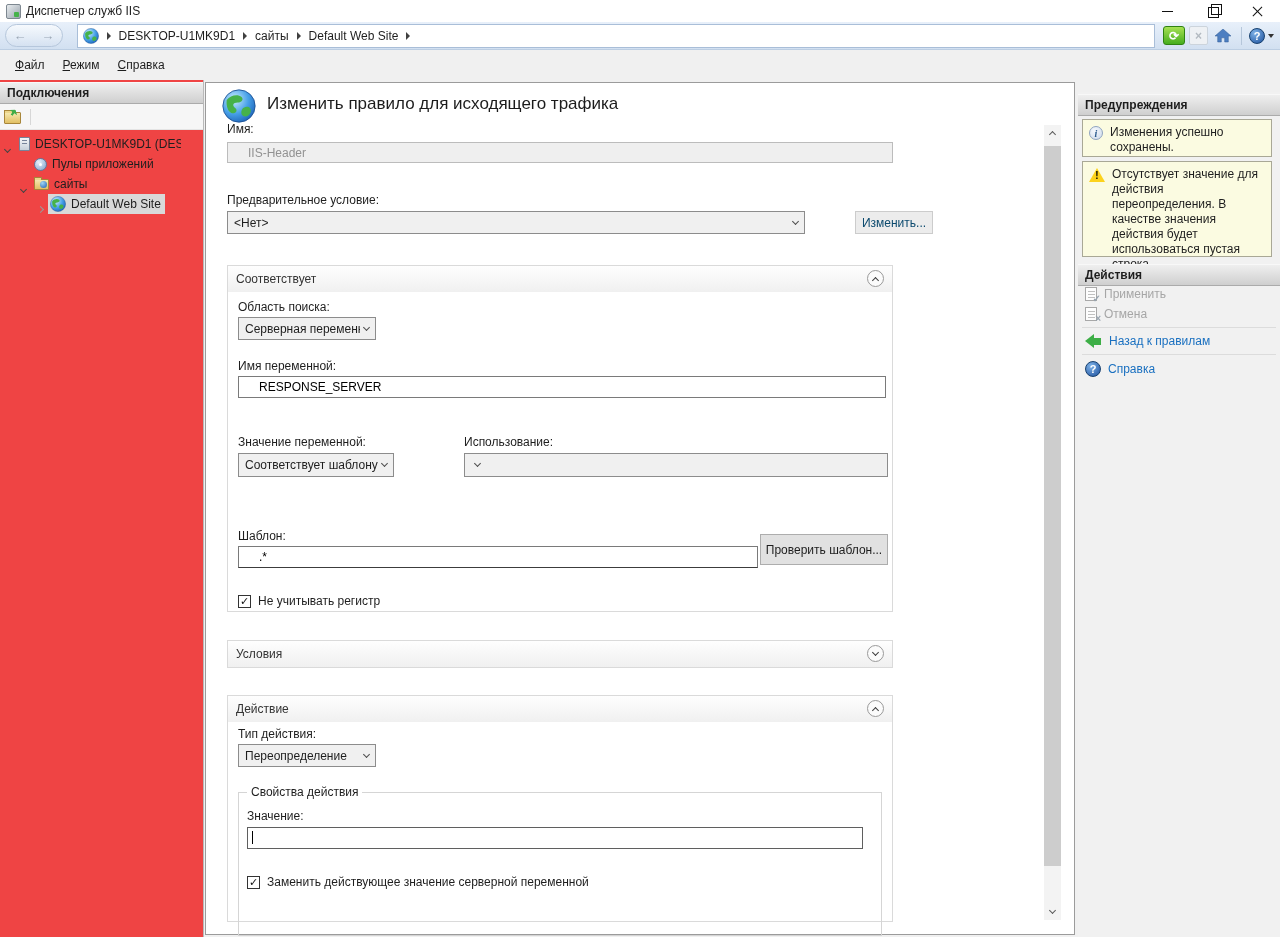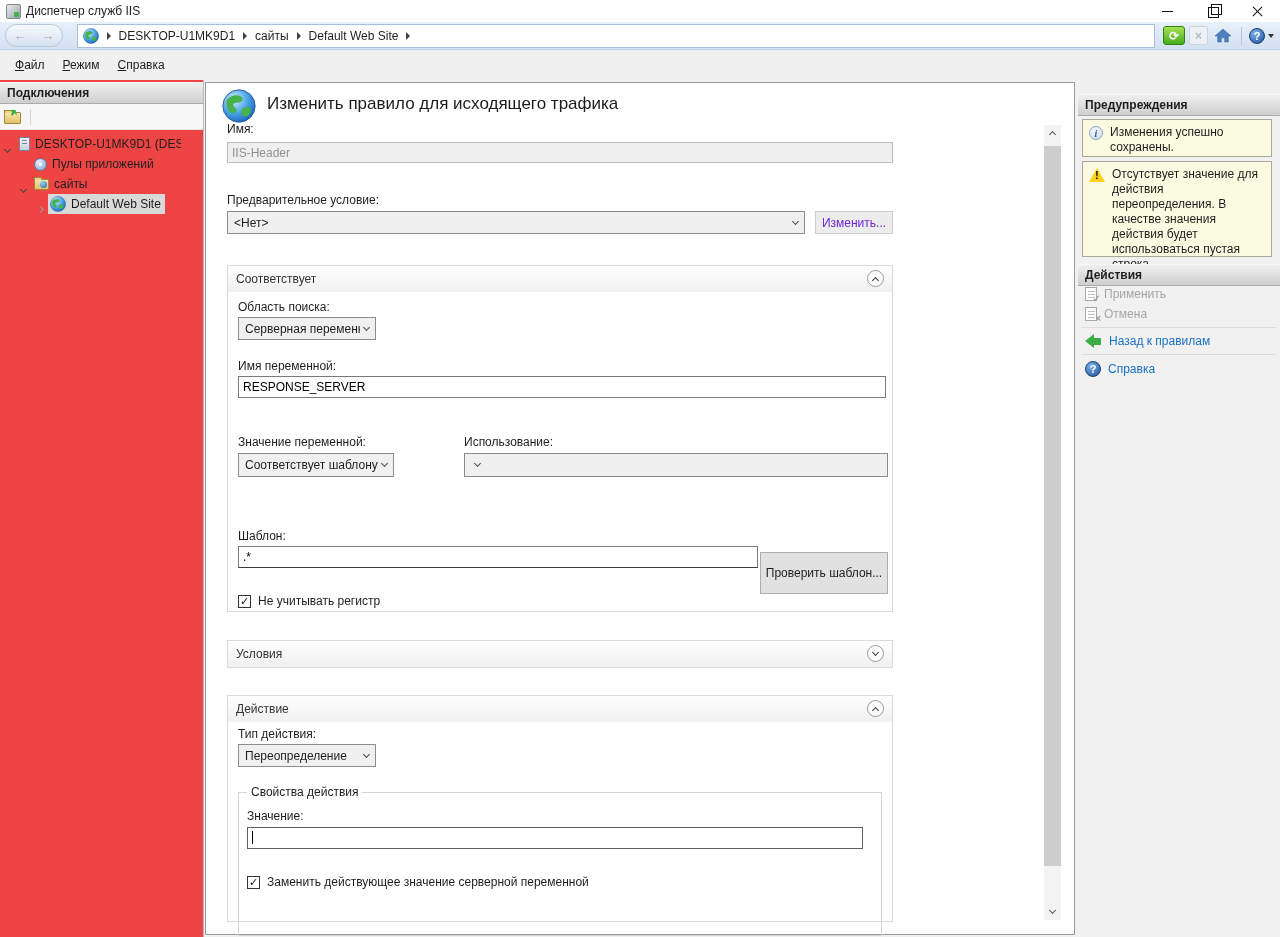--- a/index.html
+++ b/index.html
@@ -70,28 +70,28 @@
   .folder-icon.globe-dot::after { content:""; position:absolute; right:1px; top:1px; width:7px; height:7px; border-radius:50%; background:radial-gradient(circle at 35% 30%, #9fd4f2, #1a5fb4); }
   .tree-label { margin-left:5px; white-space:nowrap; overflow:hidden; }
   .sel-wrap { display:flex; align-items:center; background:#d9d9d9; padding:2px 4px 2px 2px; }
 
   
   .main-panel { position:absolute; left:205px; top:2px; width:870px; height:853px; background:#fff; border:1px solid #9b9b9b; }
   .main-panel > * { position:absolute; }
   .page-globe { left:16px; top:6px; width:34px; height:34px; }
   .page-title { left:61px; top:11px; font-size:17px; color:#1c1c1c; }
   .lbl { white-space:nowrap; }
-  .tb { background:#fff; border:1px solid #7a7a7a; font-family:"Liberation Sans",sans-serif; font-size:12px; padding:0 4px; color:#000; }
+  .tb { background:#fff; border:1px solid #7a7a7a; font-family:"Liberation Sans",sans-serif; font-size:12px; padding:0 20px; color:#000; }
   .tb.disabled { background:#efefef; border-color:#bcbcbc; color:#929292; }
   .combo { background:#f0f0f0; border:1px solid #8c8c8c; display:flex; align-items:center; padding:0 6px; position:relative; }
   .combo .combo-text { white-space:nowrap; overflow:hidden; flex:1; }
   .combo .combo-arrow { margin-left:4px; }
   .combo .chev { width:5px; height:5px; border-width:1.4px; border-color:#4d4d4d; margin-top:-3px; }
   .btn { background:#e1e1e1; border:1px solid #adadad; display:flex; align-items:center; justify-content:center; font-size:12px; }
-  .btn.disabled { background:#ececec; border-color:#cccccc; color:#6d28d9; }
+  .btn.disabled { background:#ececec; border-color:#cccccc; color:#0c4a6e;margin-left:40px; }
   .section { border:1px solid #dadada; background:#fff; }
   .sec-header { height:26px; background:linear-gradient(#fefefe,#f0f0f0); display:flex; align-items:center; padding:0 8px; position:relative; }
   .sec-title { color:#333; }
   .sec-chev { position:absolute; right:8px; top:4px; width:17px; height:17px; border-radius:50%; border:1px solid #9a9a9a; background:#fbfbfb; display:flex; align-items:center; justify-content:center; }
   .sec-chev .chev { border-width:1.6px; border-color:#3c3c3c; }
   .sec-chev .chev.up { margin-top:3px; }
   .sec-chev .chev.down { margin-top:-2px; }
   .section > .in { position:absolute; }
   .check-row { display:flex; align-items:center; gap:7px; }
   .checkbox { width:13px; height:13px; border:1px solid #333; background:#fff; display:flex; align-items:center; justify-content:center; font-size:11px; line-height:1; color:#111; }
@@ -266,21 +266,21 @@
       <div class="in lbl" style="left:236px; top:169px">Использование:</div>
       <div class="in combo" style="left:10px; top:187px; width:156px; height:24px">
         <span class="combo-text">Соответствует шаблону</span>
         <span class="combo-arrow chev down"></span>
       </div>
       <div class="in combo" style="left:236px; top:187px; width:424px; height:24px">
         <span class="combo-arrow chev down"></span>
       </div>
       <div class="in lbl" style="left:10px; top:263px">Шаблон:</div>
       <input class="tb" style="position: absolute; left: 10px; top: 280px; width: 520px; height: 22px; border-bottom-color: rgb(60, 60, 60);" value=".*">
-      <div class="in btn" style="left:532px; top:286px; width:128px; height:42px">Проверить шаблон...</div>
+      <div class="in btn" style="left:532px; top:268px; width:128px; height:31px">Проверить шаблон...</div>
       <div class="in check-row" style="left:10px; top:328px">
         <span class="checkbox">
             <span>✓</span>
           </span>
         <span>Не учитывать регистр</span>
       </div>
     </div>
 
     <div class="section" style="left:21px; top:557px; width:666px; height:28px">
       <div class="sec-header" style="height:26px">

